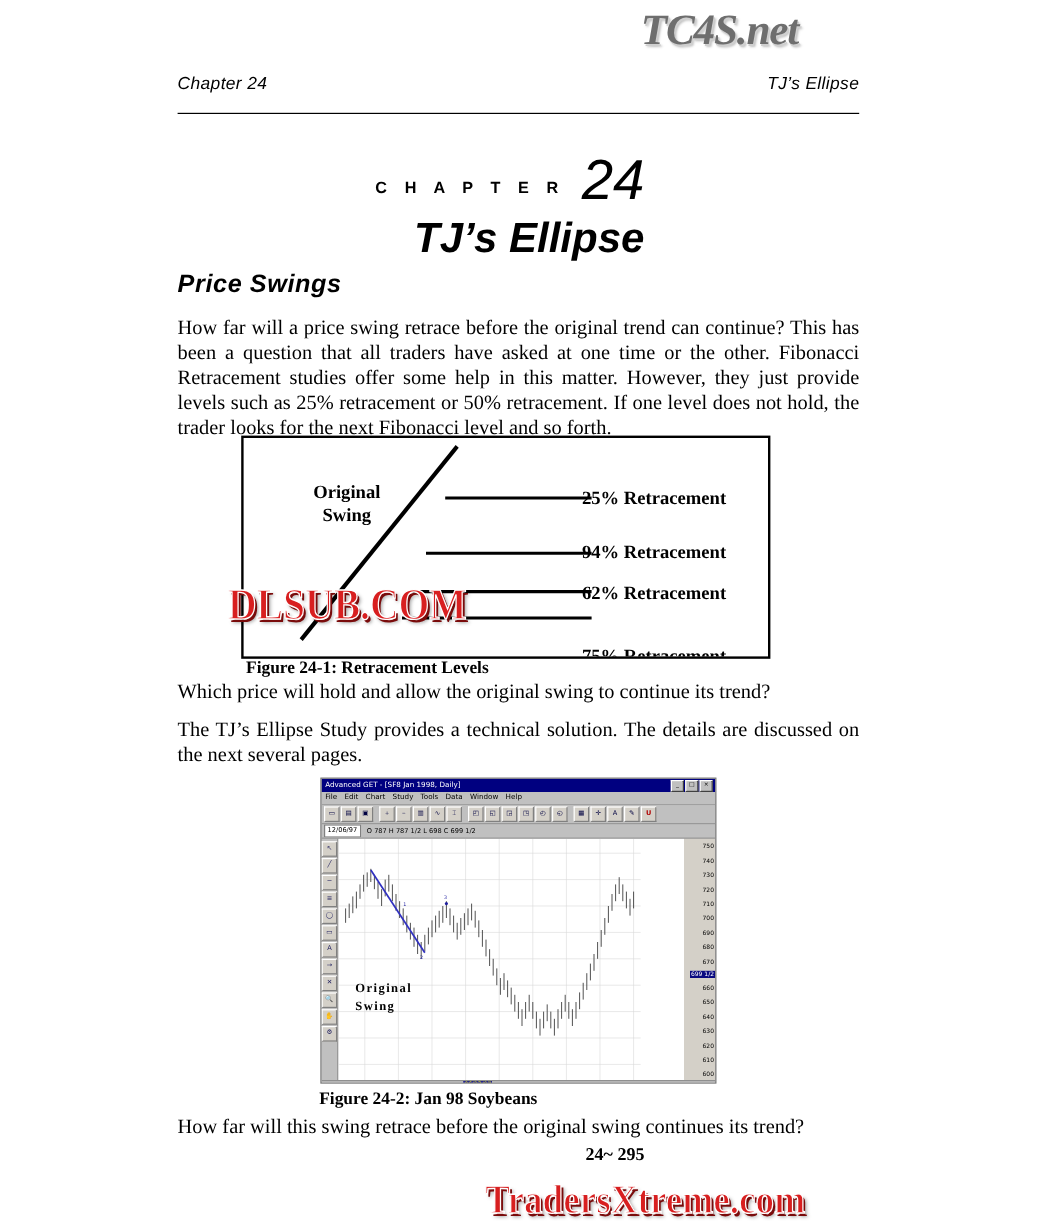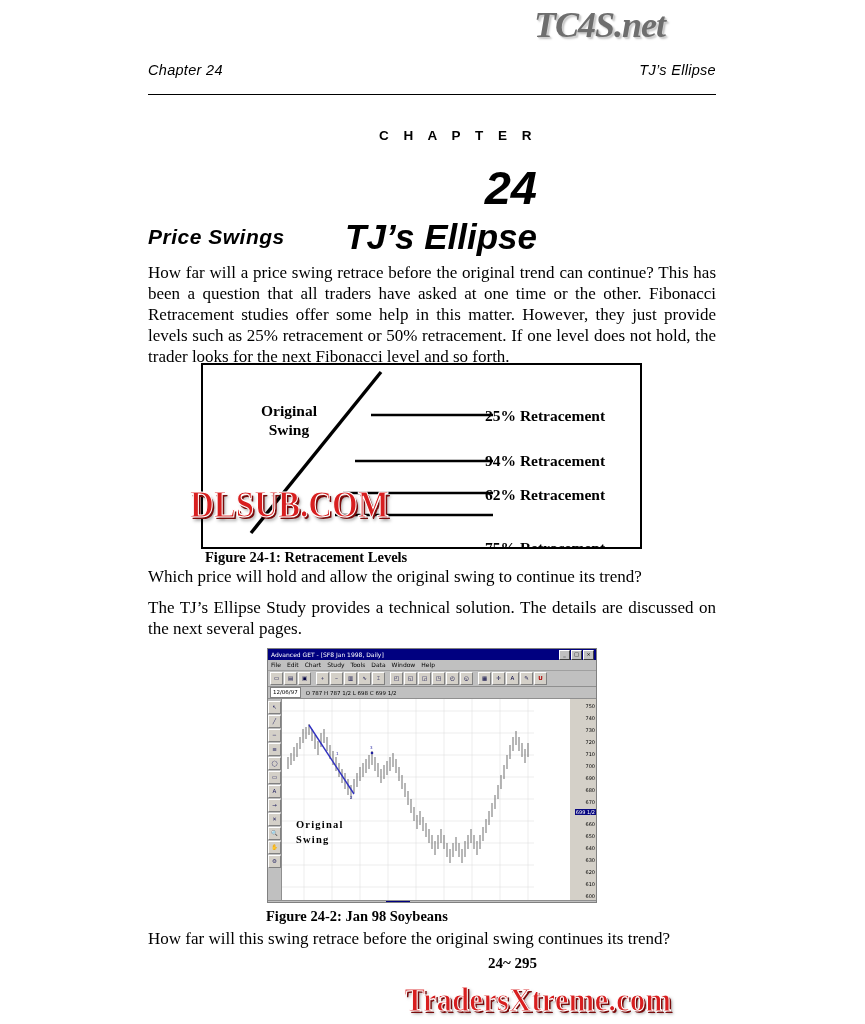--- a/index.html
+++ b/index.html
@@ -87,36 +87,34 @@
     position: absolute;
     right: 148px;
     top: 128px;
     text-align: right;
   }
   .chapter-line {
     display: flex;
     align-items: flex-end;
     justify-content: flex-end;
     gap: 14px;
-    flex-direction: column;
   }
   .chapter-word {
     font-family: "Liberation Sans", sans-serif;
     font-weight: bold;
     font-size: 13.5px;
     letter-spacing: 5.5px;
     padding-bottom: 9px;
   }
   .chapter-num {
     font-family: "Liberation Sans", sans-serif;
-    font-weight: bold;
+    font-weight: normal;
     font-style: italic;
     font-size: 47px;
     line-height: 0.95;
-    margin-left: 12px;
   }
   .chapter-title {
     font-family: "Liberation Sans", sans-serif;
     font-weight: bold;
     font-style: italic;
     font-size: 35px;
     margin-top: 6px;
     letter-spacing: 0px;
   }
 

